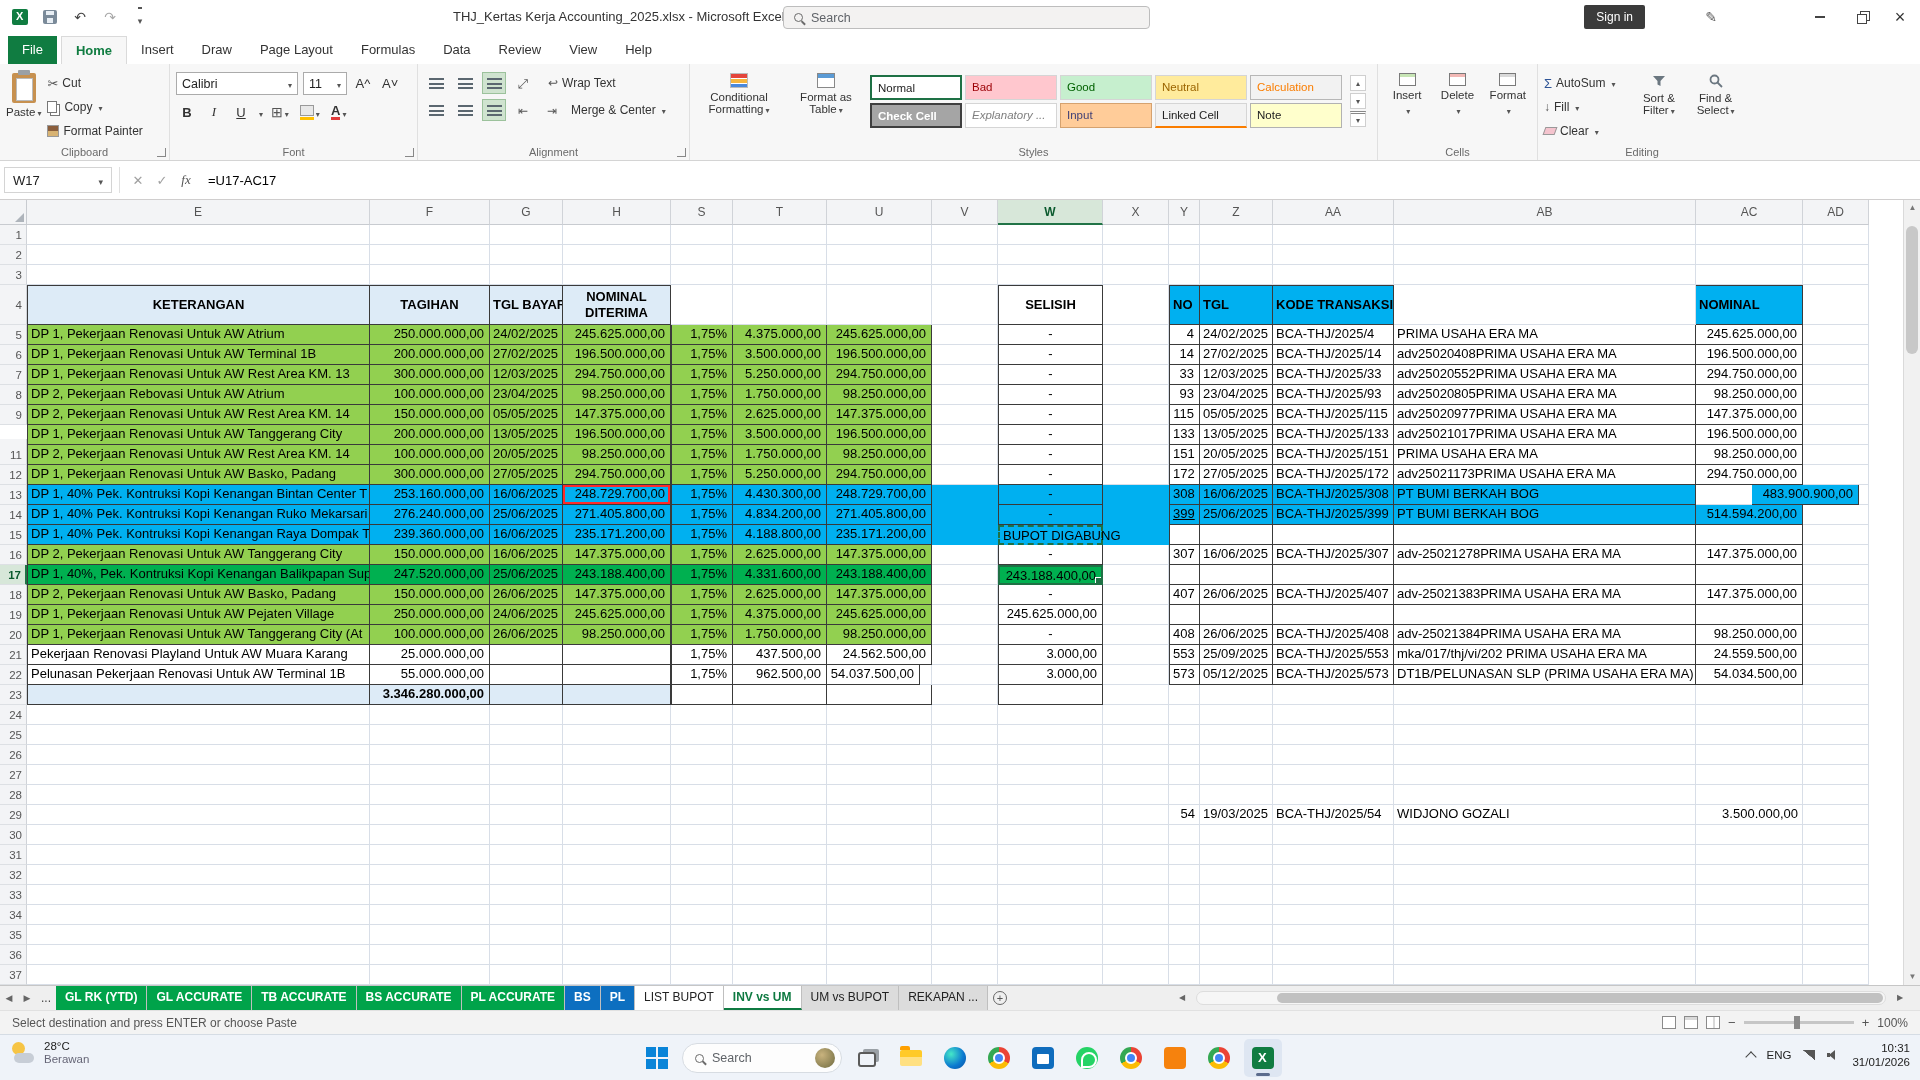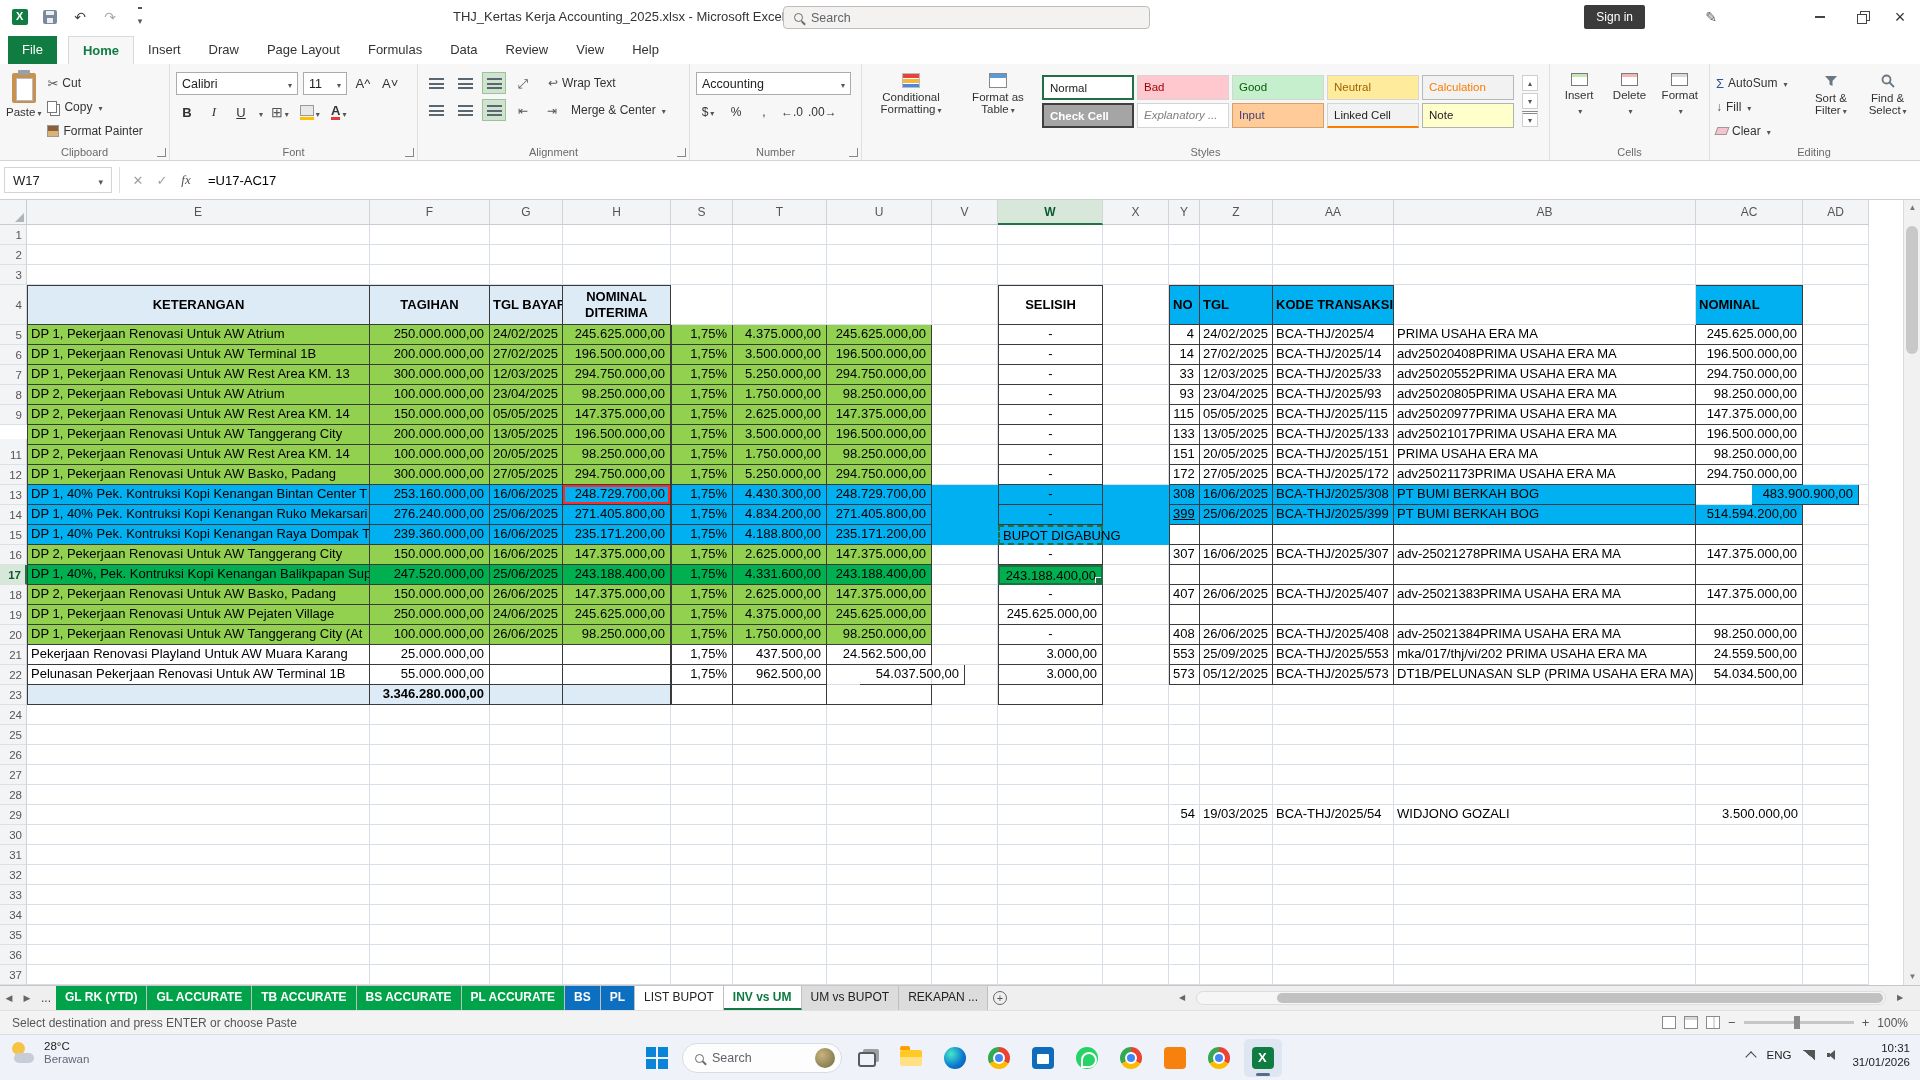--- a/index.html
+++ b/index.html
@@ -28,21 +28,21 @@
   #win-controls { position:absolute; right:0; top:0; display:flex; }
   .wc { width:40px; height:34px; display:flex; align-items:center; justify-content:center; position:relative; }
   .wc-minimize-button::before { content:""; display:block; width:10px; height:2px; background:#444; }
   .wc-restore-button::before { content:""; position:absolute; width:8px; height:8px; border:1px solid #444; left:17px; top:14px; background:#fff; z-index:2; }
   .wc-restore-button::after { content:""; position:absolute; width:8px; height:8px; border:1px solid #444; left:20px; top:11px; }
   .wc-close-button::before { content:"×"; font-size:18px; color:#333; }
 
   
   #ribbontabs { position:absolute; top:34px; left:0; width:1920px; height:30px; background:#fff; display:flex; align-items:flex-end; padding-left:8px; }
   .rtab { padding:0 14px; height:28px; line-height:28px; font-size:13px; color:#333; }
-  .rtab-file { background:#107C41; color:#fff; margin-right:11px; }
+  .rtab-file { background:#107C41; color:#fff; margin-right:4px; }
   .rtab-active { background:#F7F7F7; border:1px solid #DADADA; border-bottom:none; color:#107C41; font-weight:bold; }
   #share-btn { position:absolute; right:24px; bottom:4px; display:flex; align-items:center; gap:5px; font-size:12.5px; color:#6B7C6F; }
   .share-glyph { width:12px; height:10px; border:1.5px solid #6B7C6F; border-top:none; position:relative; }
   .share-glyph::after { content:"↑"; position:absolute; top:-8px; left:2px; font-size:10px; color:#6B7C6F; }
 
   
   #ribbon { position:absolute; top:64px; left:0; width:1920px; height:97px; background:#F7F7F7; border-bottom:1px solid #D4D4D4; display:flex; }
   .rgroup { position:relative; border-right:1px solid #E0E0E0; padding:5px 6px 16px 6px; flex:none; }
   .rg-label { position:absolute; bottom:2px; left:0; right:0; text-align:center; font-size:11px; color:#6A6A6A; }
   .rg-dl { position:absolute; bottom:3px; right:3px; width:9px; height:9px; border-right:1.5px solid #888; border-bottom:1.5px solid #888; }
@@ -361,40 +361,20 @@
           <div class="smallbtn" style="margin-left:2px">
               <span>Merge &amp; Center</span>
               <span class="caret"></span>
             </div>
         </div>
       </div>
       <div class="rg-label">Alignment</div>
       <div class="rg-dl"></div>
     </div>
 
-    <div class="rgroup" style="width:172px">
-      <div style="padding-top:3px;">
-        <div class="selbox" style="width:155px">
-            <span>Accounting</span>
-            <span class="caret"></span>
-          </div>
-        <div class="numicons">
-          <div class="nbtn">
-              <span>$</span>
-              <span class="caret"></span>
-            </div>
-          <div class="nbtn">%</div>
-          <div class="nbtn">,</div>
-          <div class="nbtn">←.0</div>
-          <div class="nbtn">.00→</div>
-        </div>
-      </div>
-      <div class="rg-label">Number</div>
-      <div class="rg-dl"></div>
-    </div>
 
     <div class="rgroup" style="width:688px">
       <div class="rg-body" style="gap:8px;">
         <div class="bigbtn" style="width:86px">
           <span class="icon-cf"></span>
           <span><span>Conditional Formatting</span><span class="caret"></span></span>
         </div>
         <div class="bigbtn" style="width:72px">
           <span class="icon-fat"></span>
           <span><span>Format as Table</span><span class="caret"></span></span>
@@ -838,21 +818,21 @@
       <div class="cell a-r bord" style="left: 1200px; top: 445px; width: 73px; height: 20px; line-height: 18px;">25/09/2025</div>
       <div class="cell a-l bord" style="left: 1273px; top: 445px; width: 121px; height: 20px; line-height: 18px;">BCA-THJ/2025/553</div>
       <div class="cell a-l bord" style="left: 1394px; top: 445px; width: 302px; height: 20px; line-height: 18px;">mka/017/thj/vi/202 PRIMA USAHA ERA MA</div>
       <div class="cell a-r bord" style="left: 1696px; top: 445px; width: 107px; height: 20px; line-height: 18px;">24.559.500,00</div>
       <div class="cell a-l bord bl" style="left: 27px; top: 465px; width: 343px; height: 20px; line-height: 18px;">Pelunasan Pekerjaan Renovasi Untuk AW Terminal 1B</div>
       <div class="cell a-r bord" style="left: 370px; top: 465px; width: 120px; height: 20px; line-height: 18px;">55.000.000,00</div>
       <div class="cell a-r bord" style="left: 490px; top: 465px; width: 73px; height: 20px; line-height: 18px;"></div>
       <div class="cell a-r bord" style="left: 563px; top: 465px; width: 108px; height: 20px; line-height: 18px;"></div>
       <div class="cell a-r bord bl" style="left: 671px; top: 465px; width: 62px; height: 20px; line-height: 18px;">1,75%</div>
       <div class="cell a-r bord" style="left: 733px; top: 465px; width: 94px; height: 20px; line-height: 18px;">962.500,00</div>
-      <div class="cell a-r bord" style="left: 860px; top: 465px; width: 105px; height: 20px; line-height: 18px;">54.037.500,00</div>
+      <div class="cell a-r bord" style="left: 815px; top: 465px; width: 105px; height: 20px; line-height: 18px;">54.037.500,00</div>
       <div class="cell a-r bord bl" style="left: 998px; top: 465px; width: 105px; height: 20px; line-height: 18px;">3.000,00</div>
       <div class="cell a-r bord bl" style="left: 1169px; top: 465px; width: 31px; height: 20px; line-height: 18px;">573</div>
       <div class="cell a-r bord" style="left: 1200px; top: 465px; width: 73px; height: 20px; line-height: 18px;">05/12/2025</div>
       <div class="cell a-l bord" style="left: 1273px; top: 465px; width: 121px; height: 20px; line-height: 18px;">BCA-THJ/2025/573</div>
       <div class="cell a-l bord" style="left: 1394px; top: 465px; width: 302px; height: 20px; line-height: 18px;">DT1B/PELUNASAN SLP (PRIMA USAHA ERA MA)</div>
       <div class="cell a-r bord" style="left: 1696px; top: 465px; width: 107px; height: 20px; line-height: 18px;">54.034.500,00</div>
       <div class="cell a-r bord bl f-lb" style="left: 27px; top: 485px; width: 343px; height: 20px; line-height: 18px;"></div>
       <div class="cell a-r bord f-lb bold" style="left: 370px; top: 485px; width: 120px; height: 20px; line-height: 18px;">3.346.280.000,00</div>
       <div class="cell a-r bord f-lb" style="left: 490px; top: 485px; width: 73px; height: 20px; line-height: 18px;"></div>
       <div class="cell a-r bord f-lb" style="left: 563px; top: 485px; width: 108px; height: 20px; line-height: 18px;"></div>

